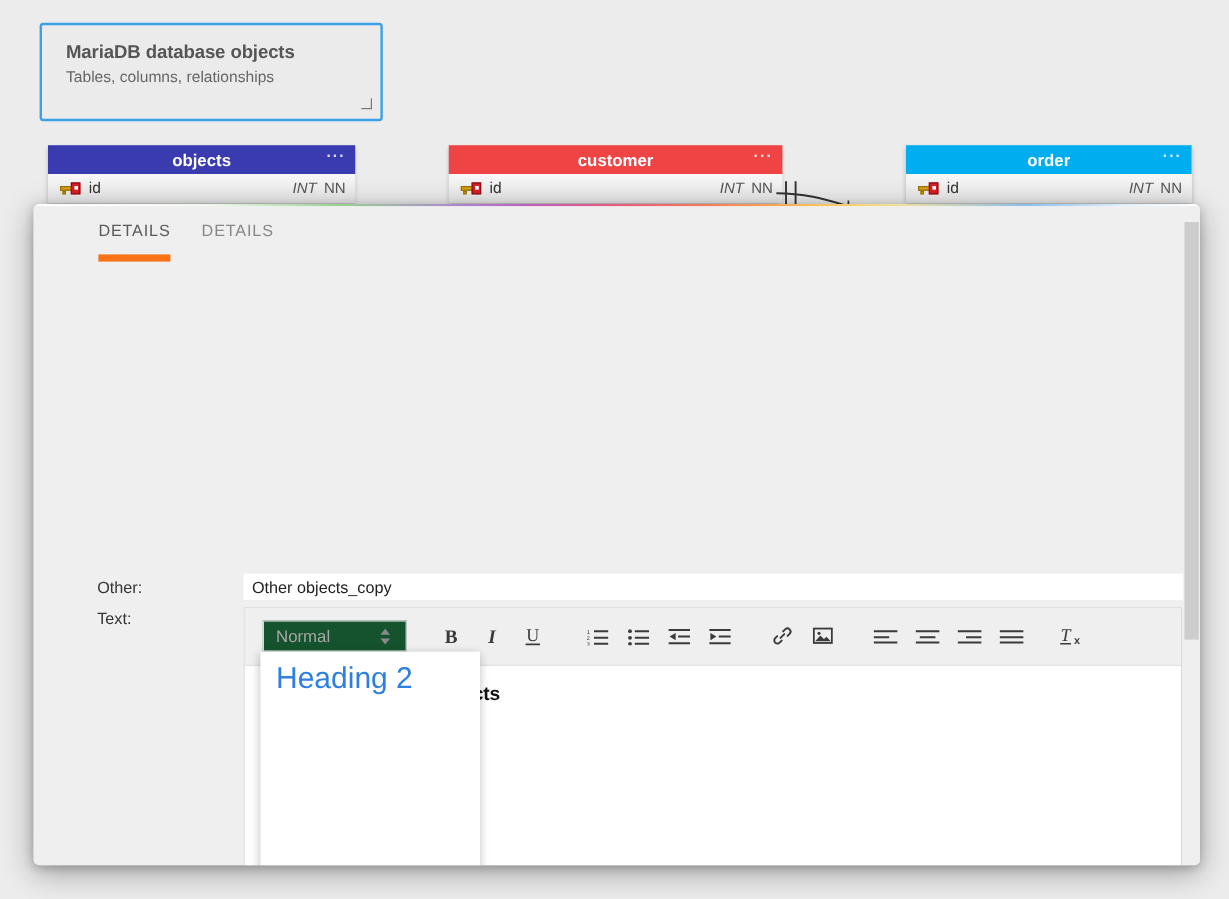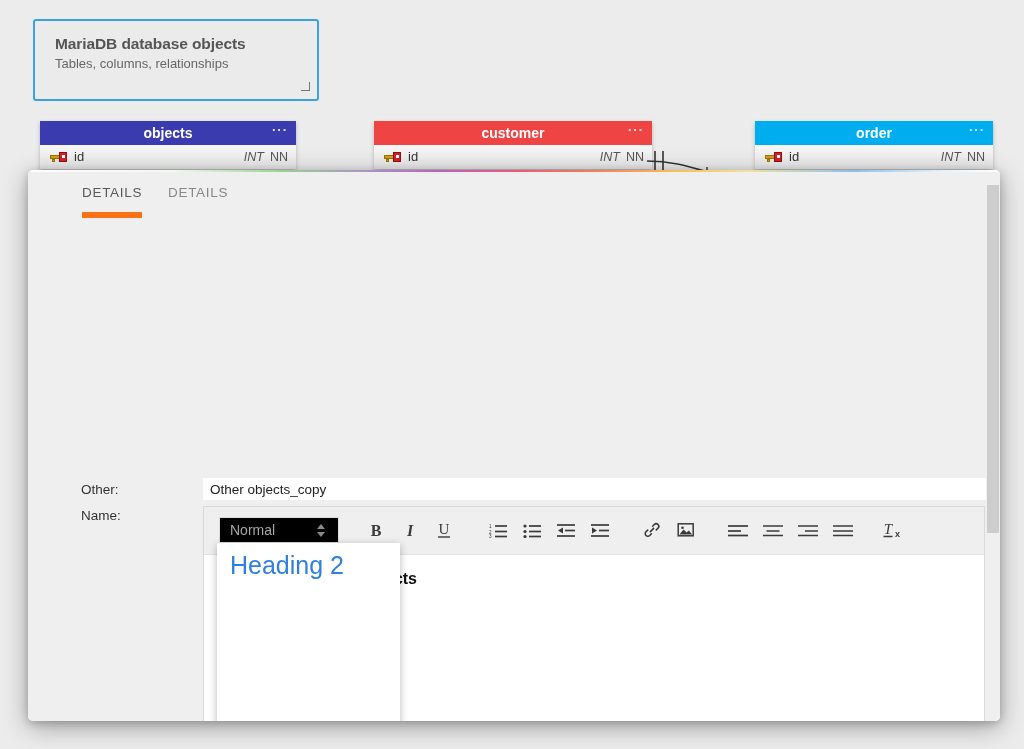--- a/index.html
+++ b/index.html
@@ -275,21 +275,21 @@
     background: #efefef;
     border-bottom: 1px solid #e2e2e2;
     position: relative;
   }
   .format-select {
     position: absolute;
     left: 15px;
     top: 10px;
     width: 120px;
     height: 26px;
-    background: #000000;
+    background: #14532d;
     border: 1px solid #dcdcdc;
     box-sizing: border-box;
     font-size: 14px;
     color: #a7a7a7;
     line-height: 24px;
     padding-left: 10px;
     cursor: pointer;
   }
   .format-select .spin {
     position: absolute;
@@ -499,21 +499,21 @@
   <div class="rainbow-rule"></div>
 
   <div class="dlg-body">
 
     <div class="tabs">
       <div class="tab active" id="tab-details">DETAILS</div>
       <div class="tab" id="tab-graphics">DETAILS</div>
     </div>
 
     <div class="field-label" id="label-name">Other:</div>
-    <div class="field-label" id="label-text">Name:</div>
+    <div class="field-label" id="label-text">Text:</div>
 
     <input id="name-input" type="text" value="Other objects_copy" style="">
 
     <div id="editor">
 
       <div id="editor-toolbar">
 
         <div class="format-select">
           <span>Normal</span>
           <span class="spin">

